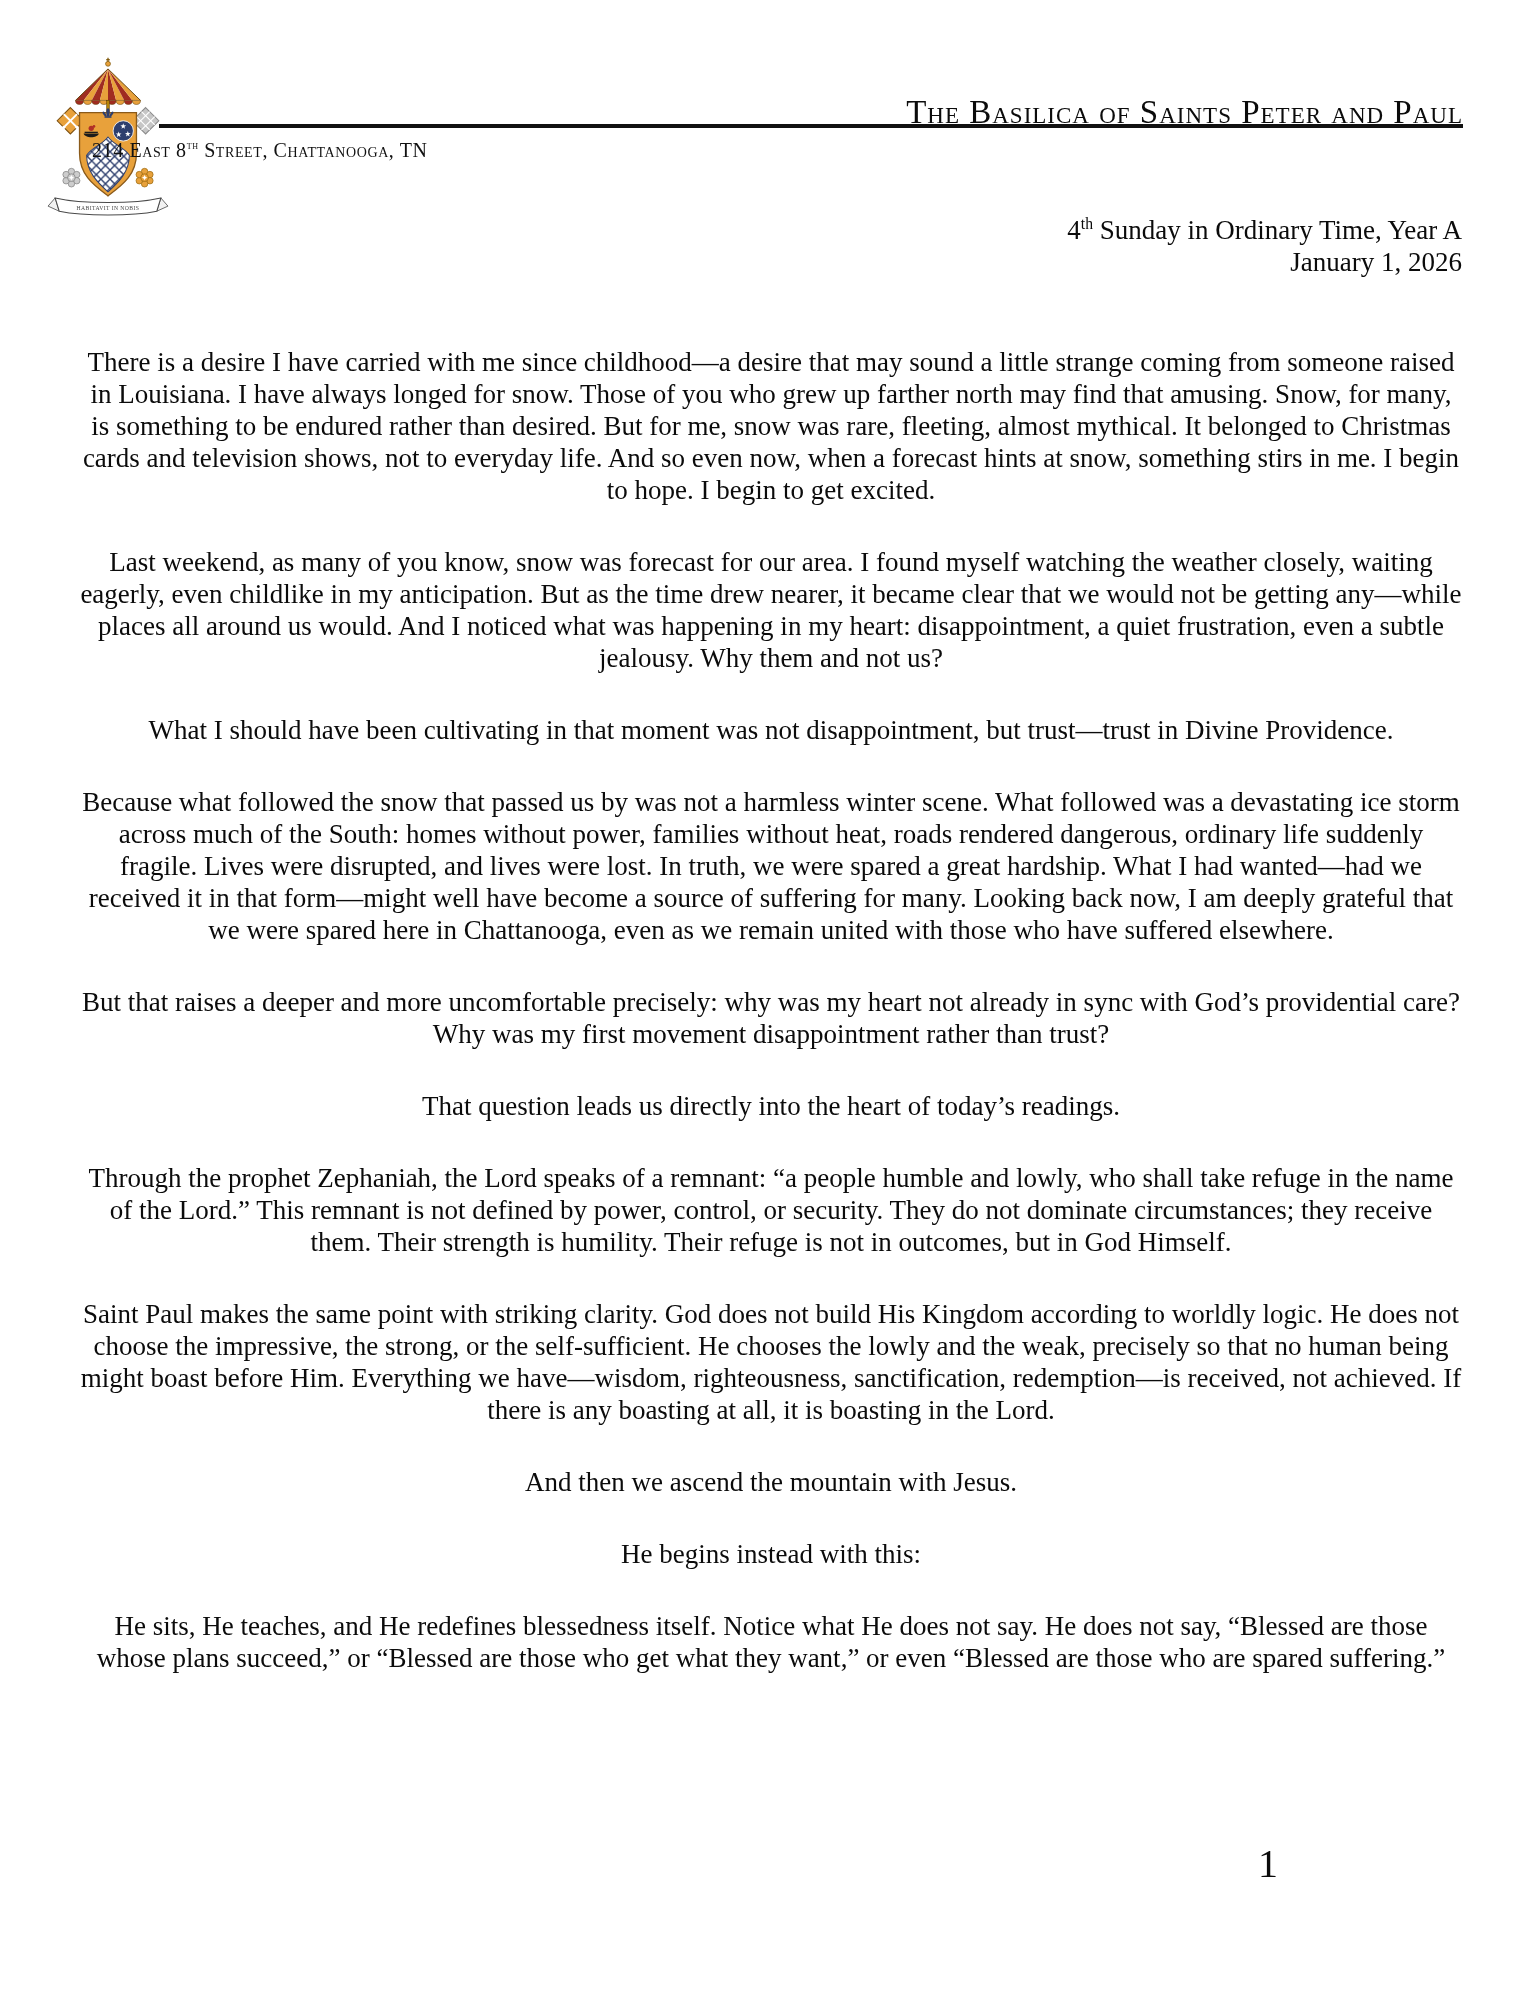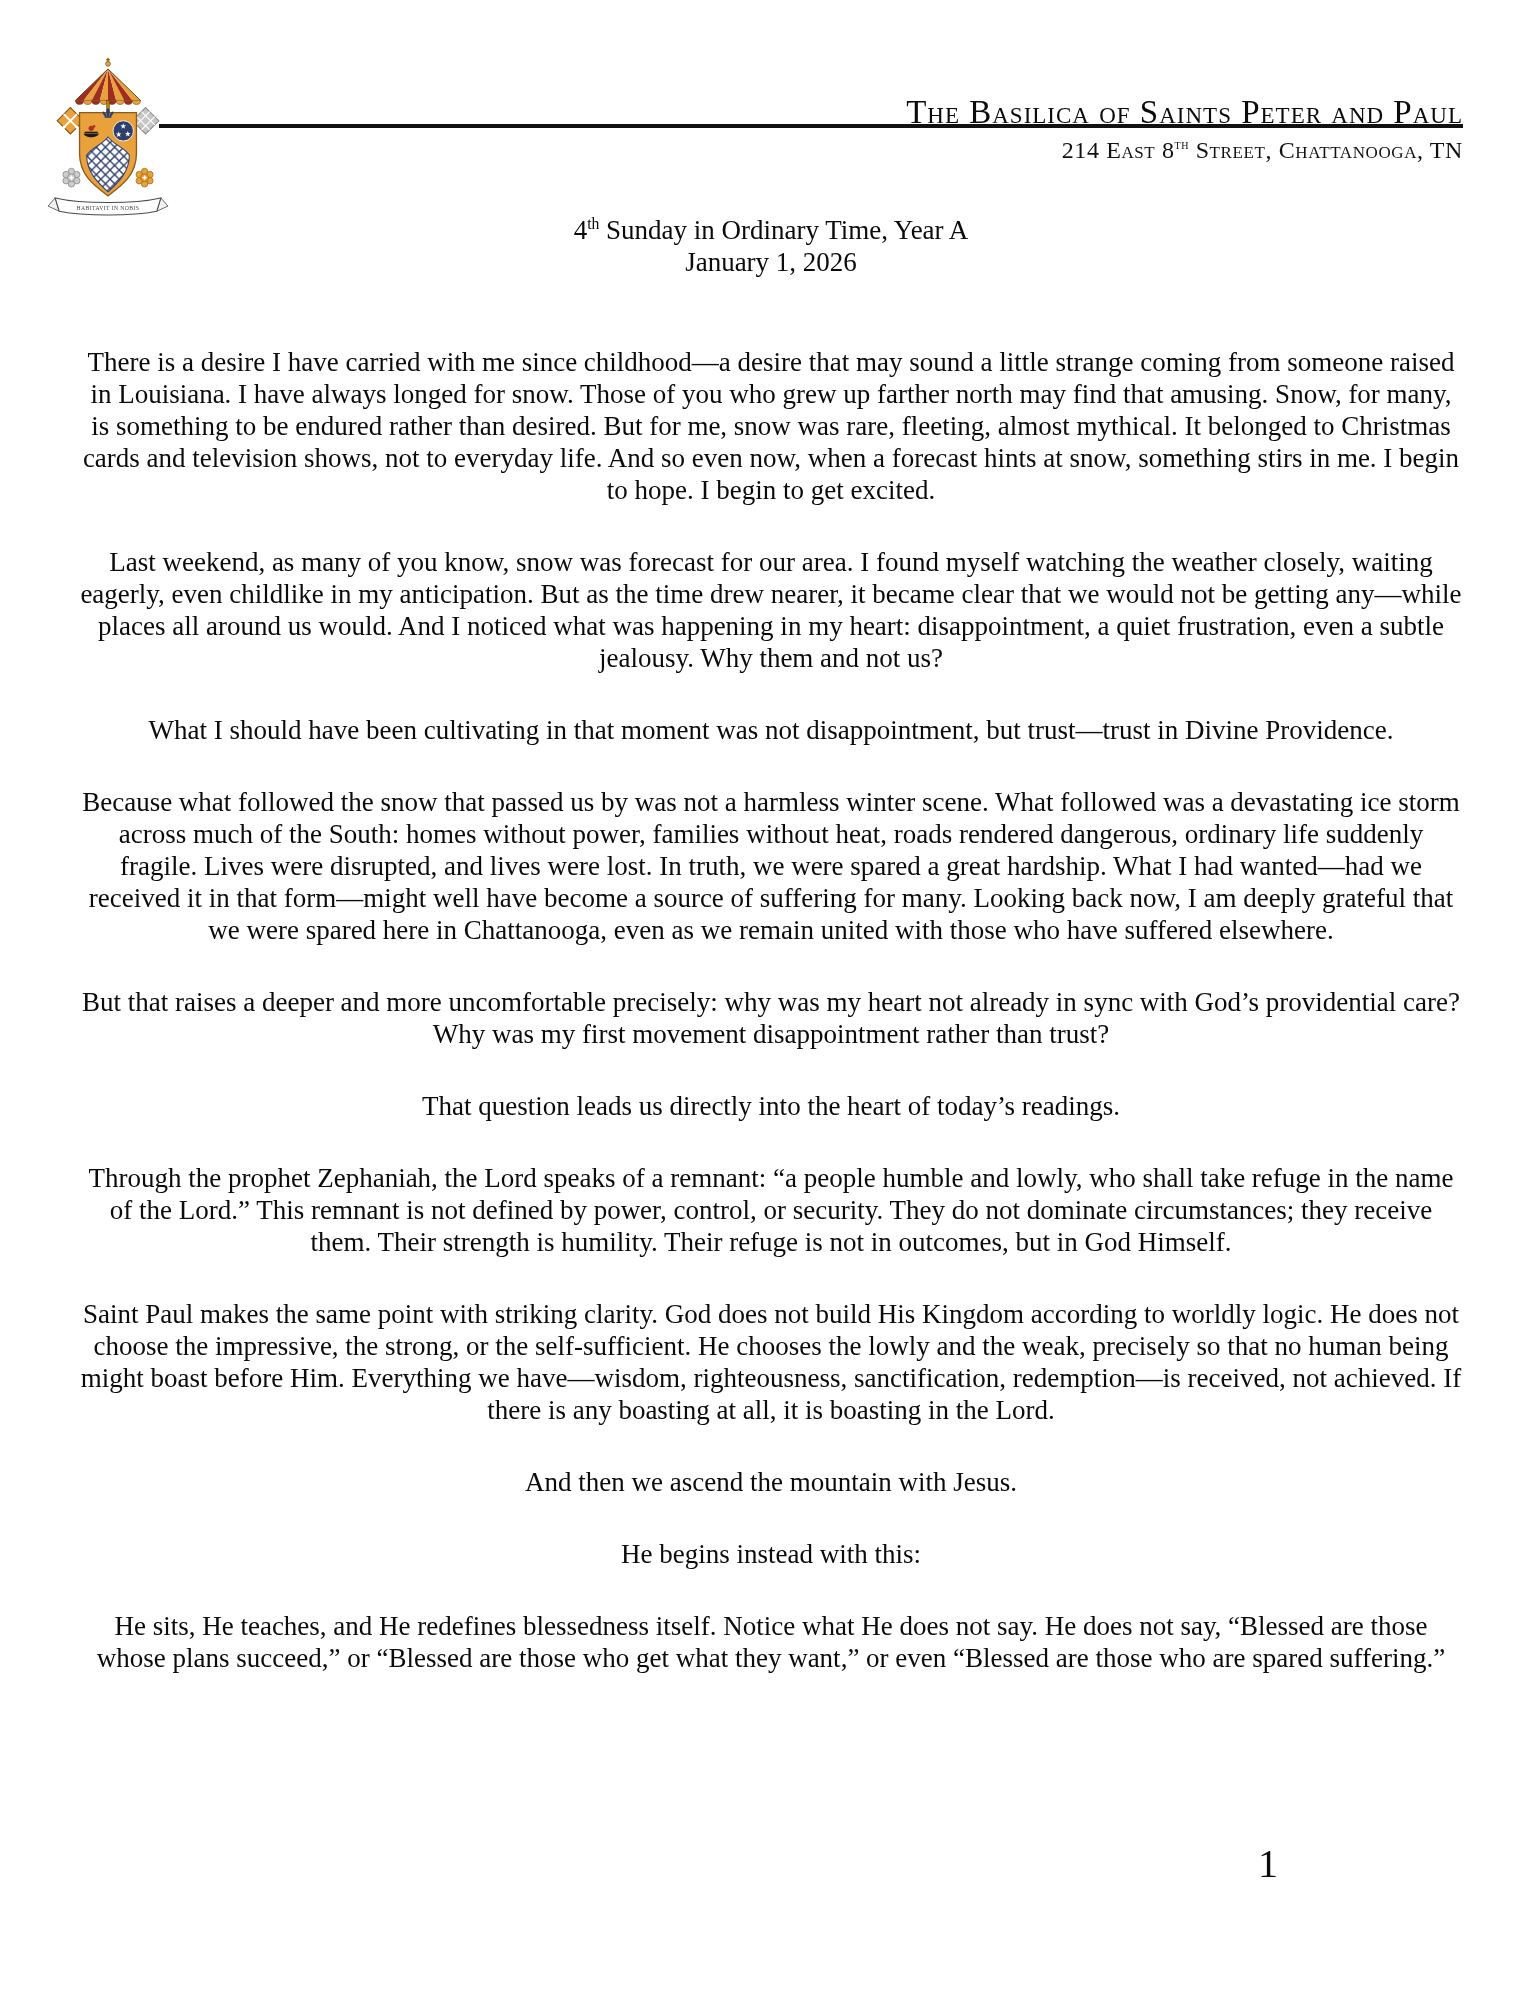--- a/index.html
+++ b/index.html
@@ -20,37 +20,37 @@
     font-size:33px;line-height:34px;
     letter-spacing:1px;
     color:#0b0b0b;
     white-space:nowrap;
   }
   .header-rule{
     position:absolute;top:124px;left:159px;right:76px;height:4px;
     background:#111111;
   }
   .org-address{
-    position:absolute;top:136px;left:71px;right:76px;
-    text-align:right;
+    position:absolute;top:136px;left:92px;right:76px;
+    text-align:left;
     font-variant:small-caps;
-    font-size:24px;line-height:28px;
+    font-size:20px;line-height:28px;
     letter-spacing:0.6px;
     color:#111111;
     white-space:nowrap;
   }
   .org-address sup, .title-line sup{
     font-size:0.58em;
     vertical-align:super;
     line-height:0;
   }
   
   .title-block{
     position:absolute;top:214px;left:80px;width:1382px;
-    text-align:center;
+    text-align:right;
     font-size:27px;line-height:32px;
   }
   
   .body-text{
     position:absolute;top:346px;left:80px;width:1382px;
     font-size:27px;line-height:32px;
     text-align:center;
   }
   .body-text p{margin:0 0 40px 0;}
   

